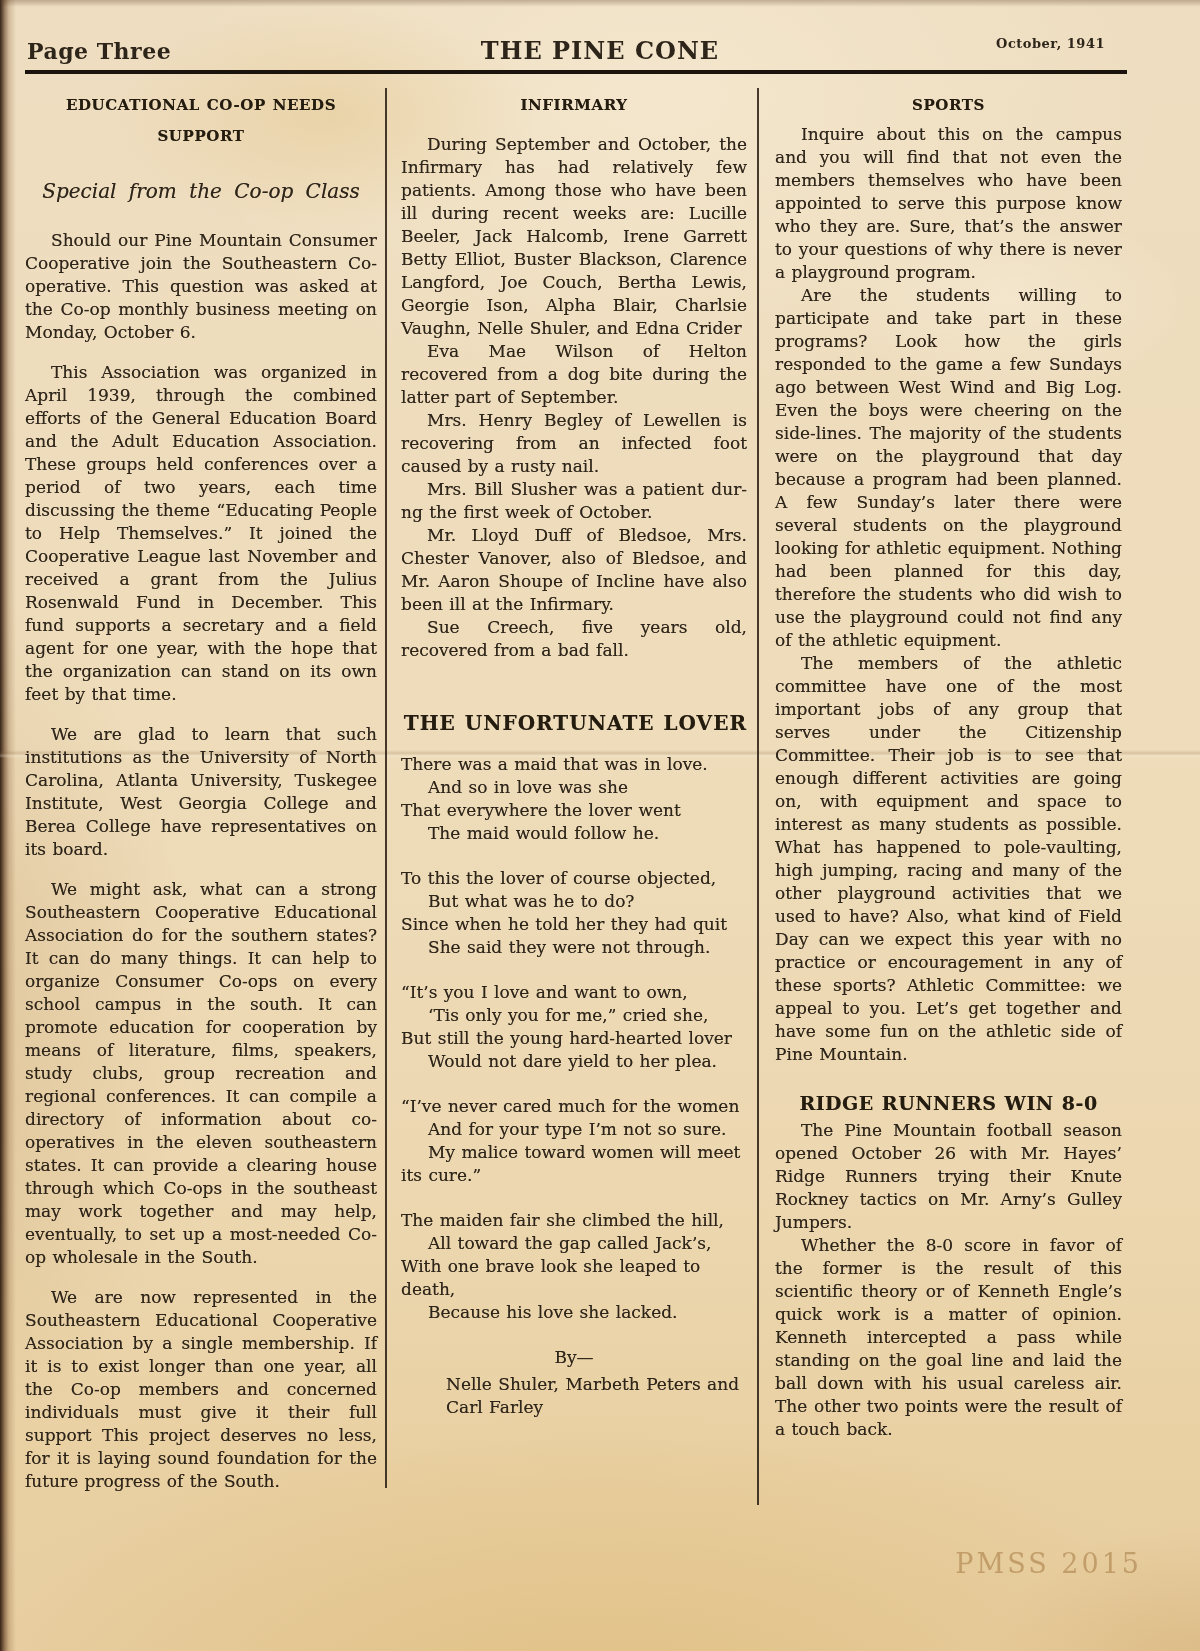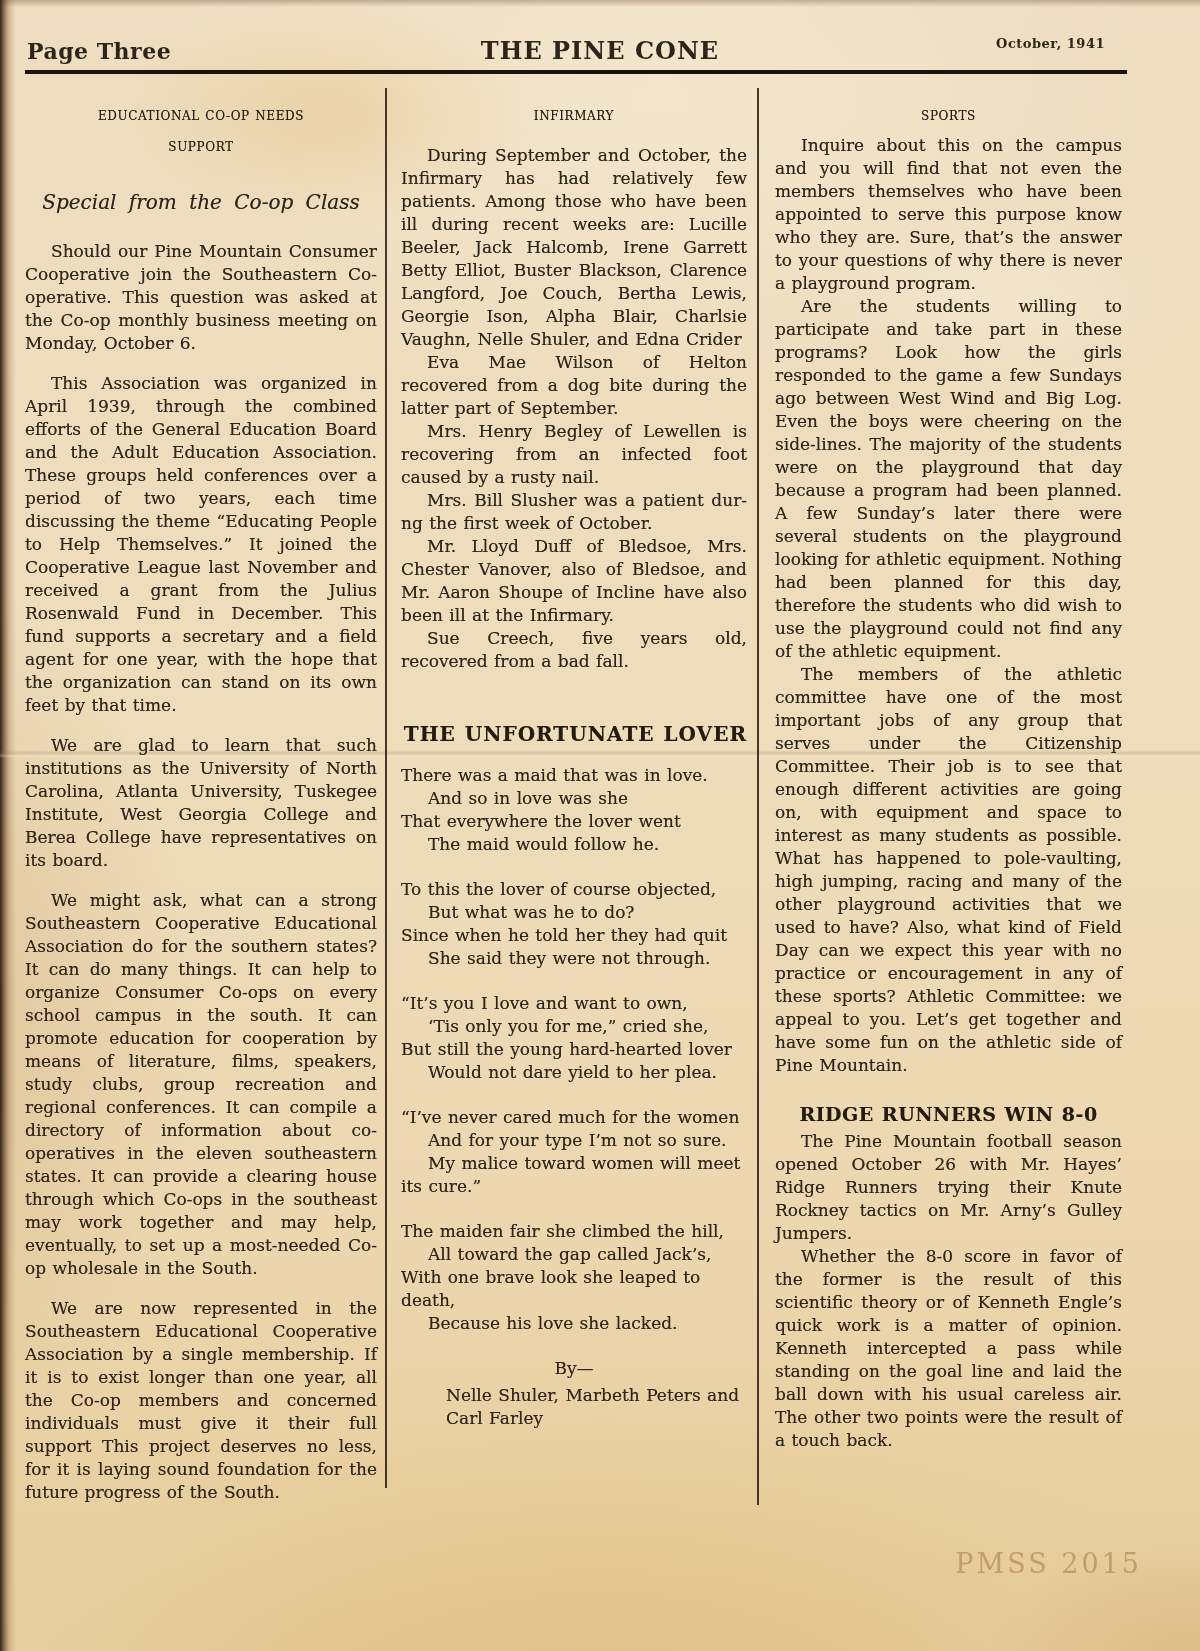--- a/index.html
+++ b/index.html
@@ -32,21 +32,21 @@
   .divider{position:absolute;top:88px;width:2px;background:rgba(40,28,16,0.85);}
   .div-1{left:385px;height:1400px;}
   .div-2{left:757px;height:1417px;}
 
   .col{position:absolute;top:86px;font-size:17px;line-height:23px;text-align:justify;
        text-shadow:0 0 0.5px rgba(46,37,26,0.55);word-spacing:1px;}
   .col-1{left:25px;width:352px;}
   .col-2{left:401px;width:346px;}
   .col-3{left:775px;width:347px;}
 
-  .headline{margin:15px;font-size:12px;font-weight:normal;text-align:center;letter-spacing:0.6px;line-height:31px;color:#251c10;}
+  .headline{margin:4px;font-size:15px;font-weight:bold;text-align:center;letter-spacing:0.6px;line-height:31px;color:#251c10;}
   .hl-line{display:block;}
   .byline{margin:28px 0 26px;font-style:italic;text-align:center;font-size:20px;word-spacing:6px;}
   .para{margin:0;text-indent:26px;}
   .col-1 .para{margin-bottom:17px;}
   .col-1 .para:last-child{margin-bottom:0;}
 
   .poem-title{margin:50px 0 18px;font-size:20px;font-weight:bold;text-align:right;letter-spacing:1px;color:#251c10;}
   .sub-headline{margin:26px 0 4px;font-size:19px;font-weight:bold;text-align:center;letter-spacing:0.5px;color:#251c10;}
   .stanza{margin:0 0 22px;text-align:left;}
   .poem-line{margin:0;text-indent:0;}

